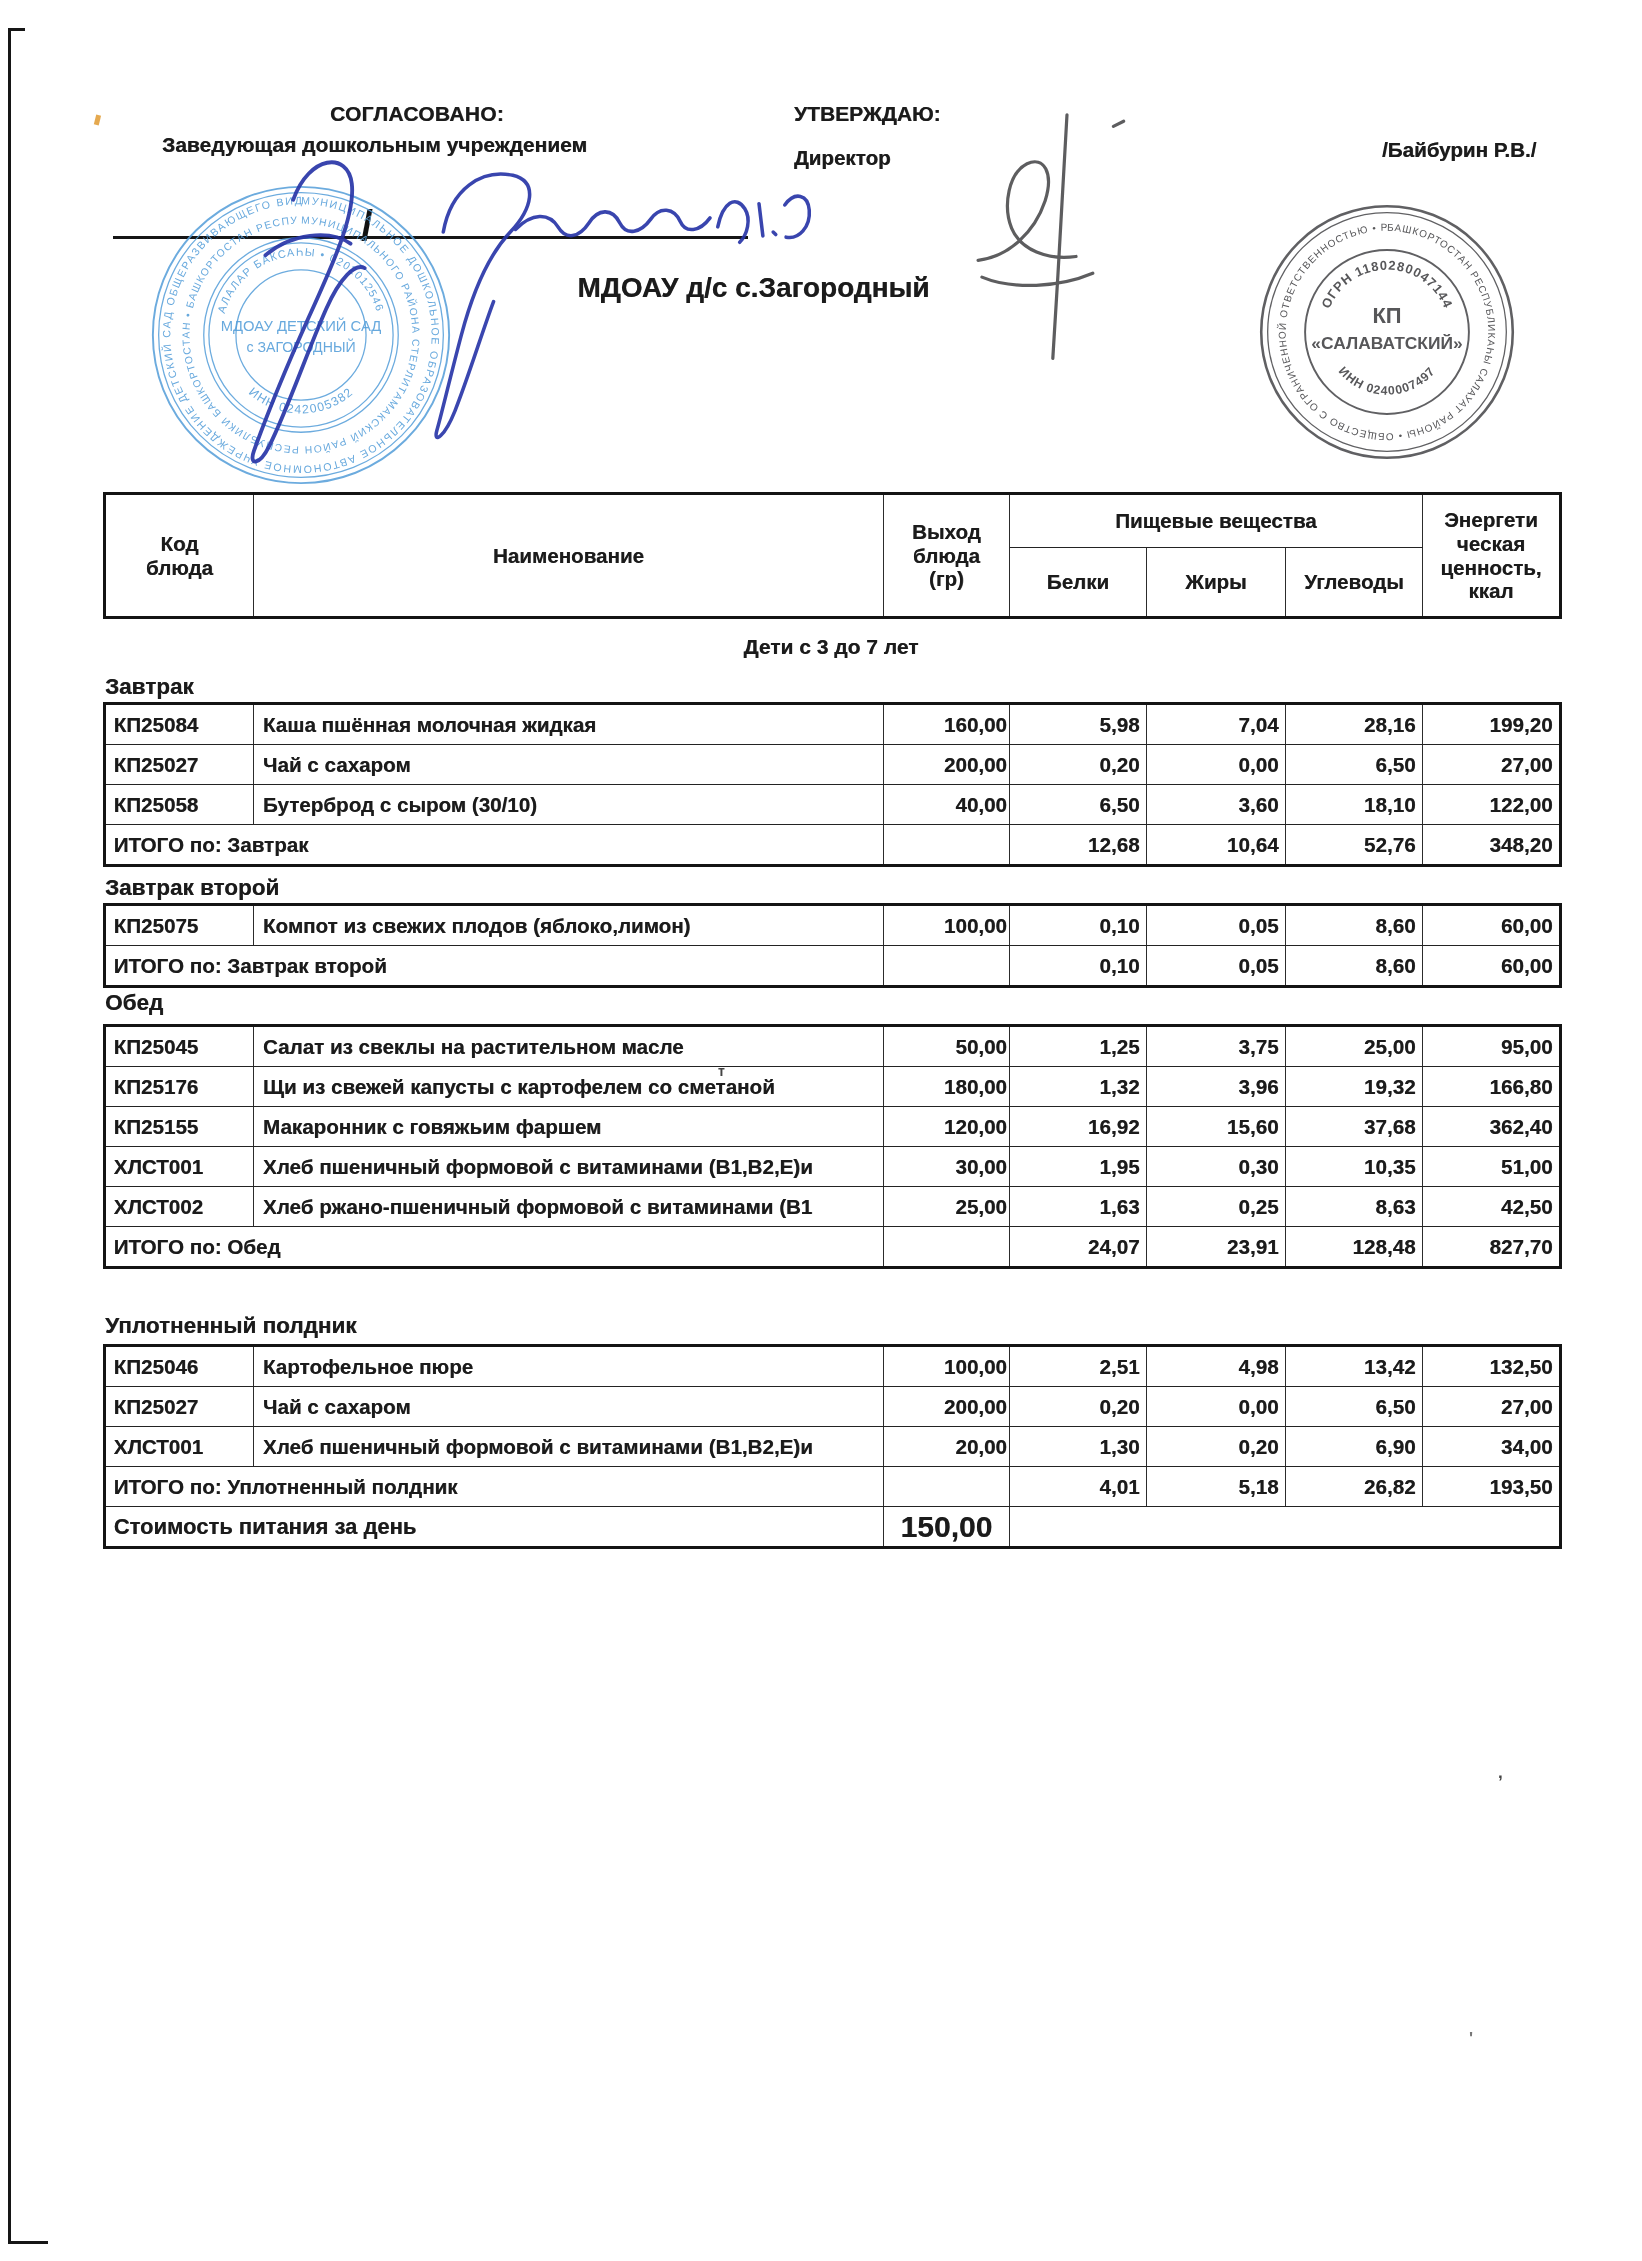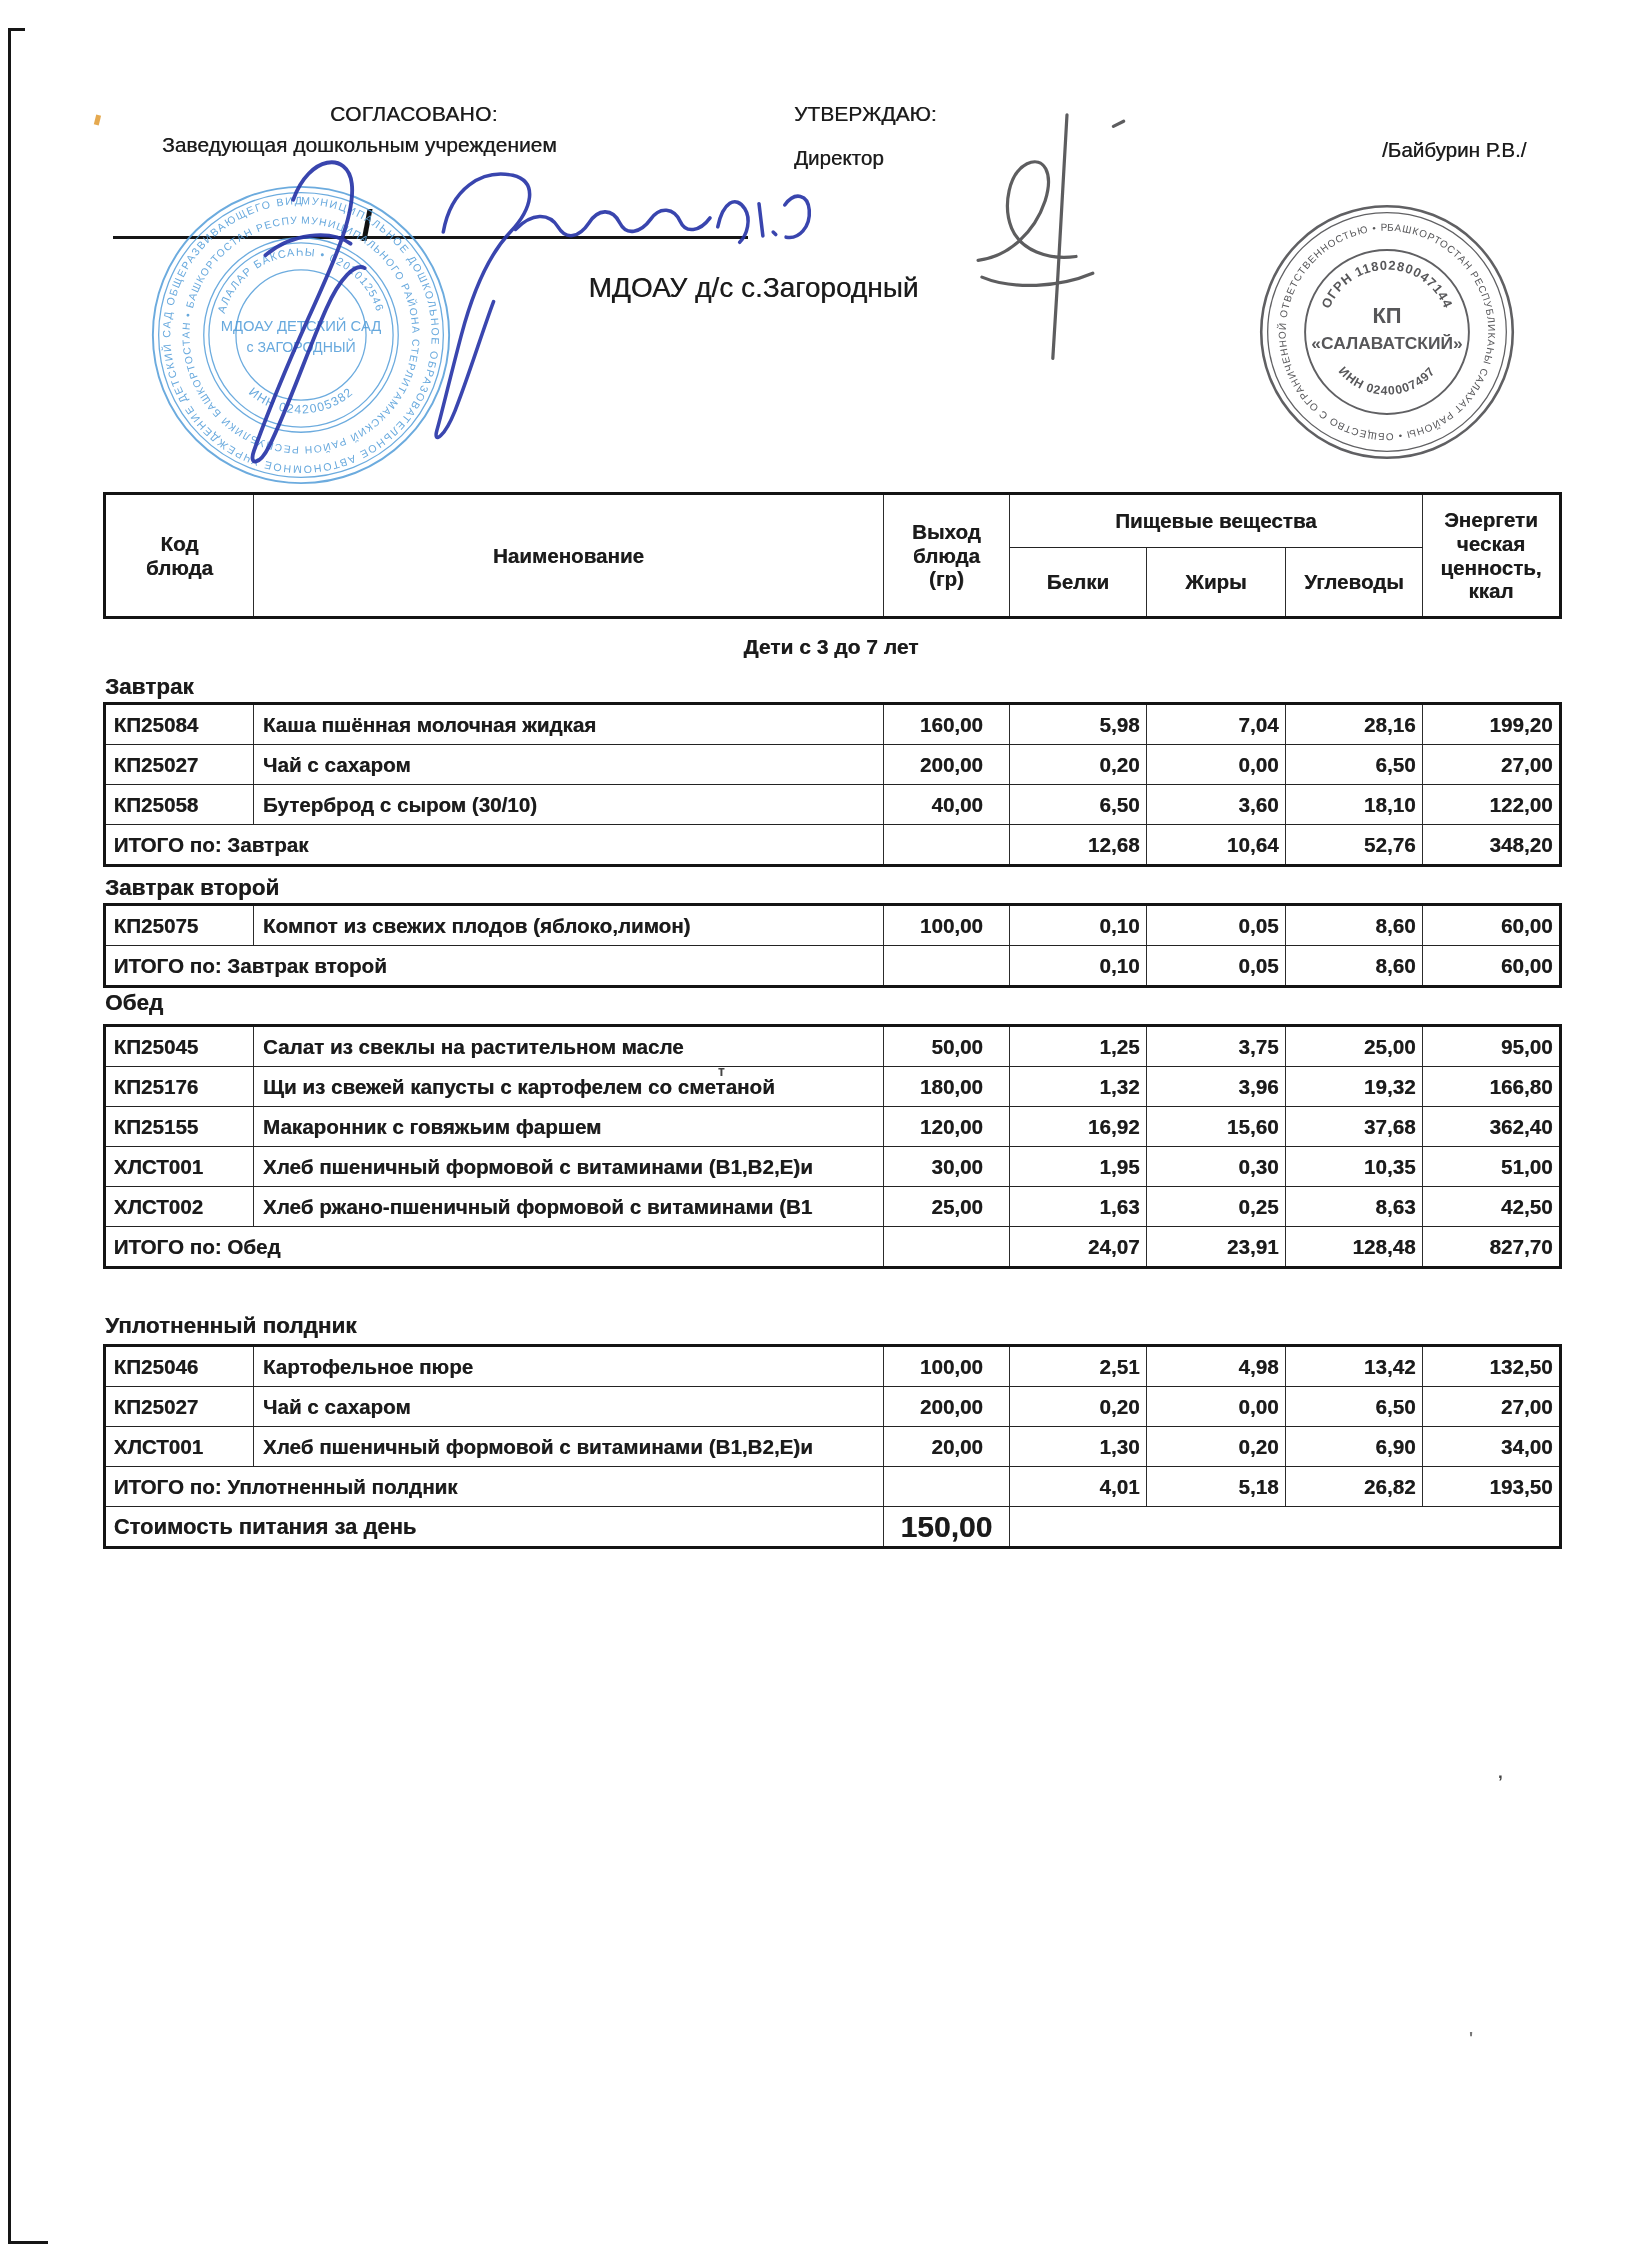--- a/index.html
+++ b/index.html
@@ -1,18 +1,18 @@
 <!DOCTYPE html>
 <html style="font-size:10.3px"><head>
 <meta charset="utf-8">
 <style>
   html,body{margin:0;padding:0;background:#ffffff;}
   body{width:1643px;height:2261px;position:relative;font-family:"Liberation Sans",sans-serif;color:#1c1c1c;overflow:hidden;}
   .abs{position:absolute;}
-  .b{font-weight:normal;}
+  .b{font-weight:bold;}
   .ink{color:#1b1b1b;text-shadow:0.4px 0 0 rgba(20,20,20,.75);}
   
   .edge-line{left:8.4px;top:28px;width:2.6px;height:2215px;background:#161616;}
   .edge-hook-top{left:8.4px;top:28px;width:17px;height:2.6px;background:#161616;}
   .edge-hook-bottom{left:8.4px;top:2241px;width:40px;height:3.2px;background:#161616;}
   .speck-orange{left:95px;top:115px;width:4.5px;height:9.7px;background:#e09a30;transform:rotate(14deg);opacity:.85;}
   .speck{color:#444;font-size:17px;font-weight:bold;}
   
   .h-agree{left:330px;top:102px;font-size:21px;letter-spacing:0.3px;}
   .h-agree-sub{left:162px;top:133px;font-size:21px;}
@@ -24,21 +24,21 @@
   
   .title-wrap{left:515px;top:258px;width:477px;text-align:center;}
   .t1{font-size:31px;letter-spacing:0.6px;}
   .t2{margin-top:15.5px;font-size:28px;white-space:pre;}
   .t3{margin-top:13.5px;font-size:28px;}
   
   table.menu{border-collapse:collapse;table-layout:fixed;width:1456px;font-family:"Liberation Sans",sans-serif;font-weight:bold;font-size:20.6px;color:#1b1b1b;}
   table.menu{border:3.2px solid #141414;}
   .menu td{border-left:1.3px solid #2c2c2c;border-right:1.3px solid #2c2c2c;border-top:1.9px solid #232323;border-bottom:1.9px solid #232323;height:39px;padding:0 7.7px;white-space:nowrap;overflow:hidden;vertical-align:middle;text-shadow:0.3px 0 0 rgba(25,25,25,.7);}
   .menu .num{text-align:right;padding-right:6.4px;}
-  .menu .out{text-align:right;padding-right:26px;}
+  .menu .out{text-align:right;padding-right:2px;}
   .menu .name{padding-left:9px;}
   .header-tbl td{white-space:pre-line;text-align:center;line-height:1.16;}
   .header-tbl .tier1{height:52px;}
   .header-tbl .tier2{height:68px;}
   .sec-label{font-size:22.5px;font-weight:bold;text-shadow:0.4px 0 0 rgba(25,25,25,.75);}
   .group-label{left:103px;top:635px;width:1456px;text-align:center;font-size:21px;font-weight:bold;}
   .total-label{padding-left:5.2px;}
   .footer-label{padding-left:5.2px;font-size:22px;}
   .footer-val{font-size:30px;text-align:center;padding:0 2.6px;}
   

